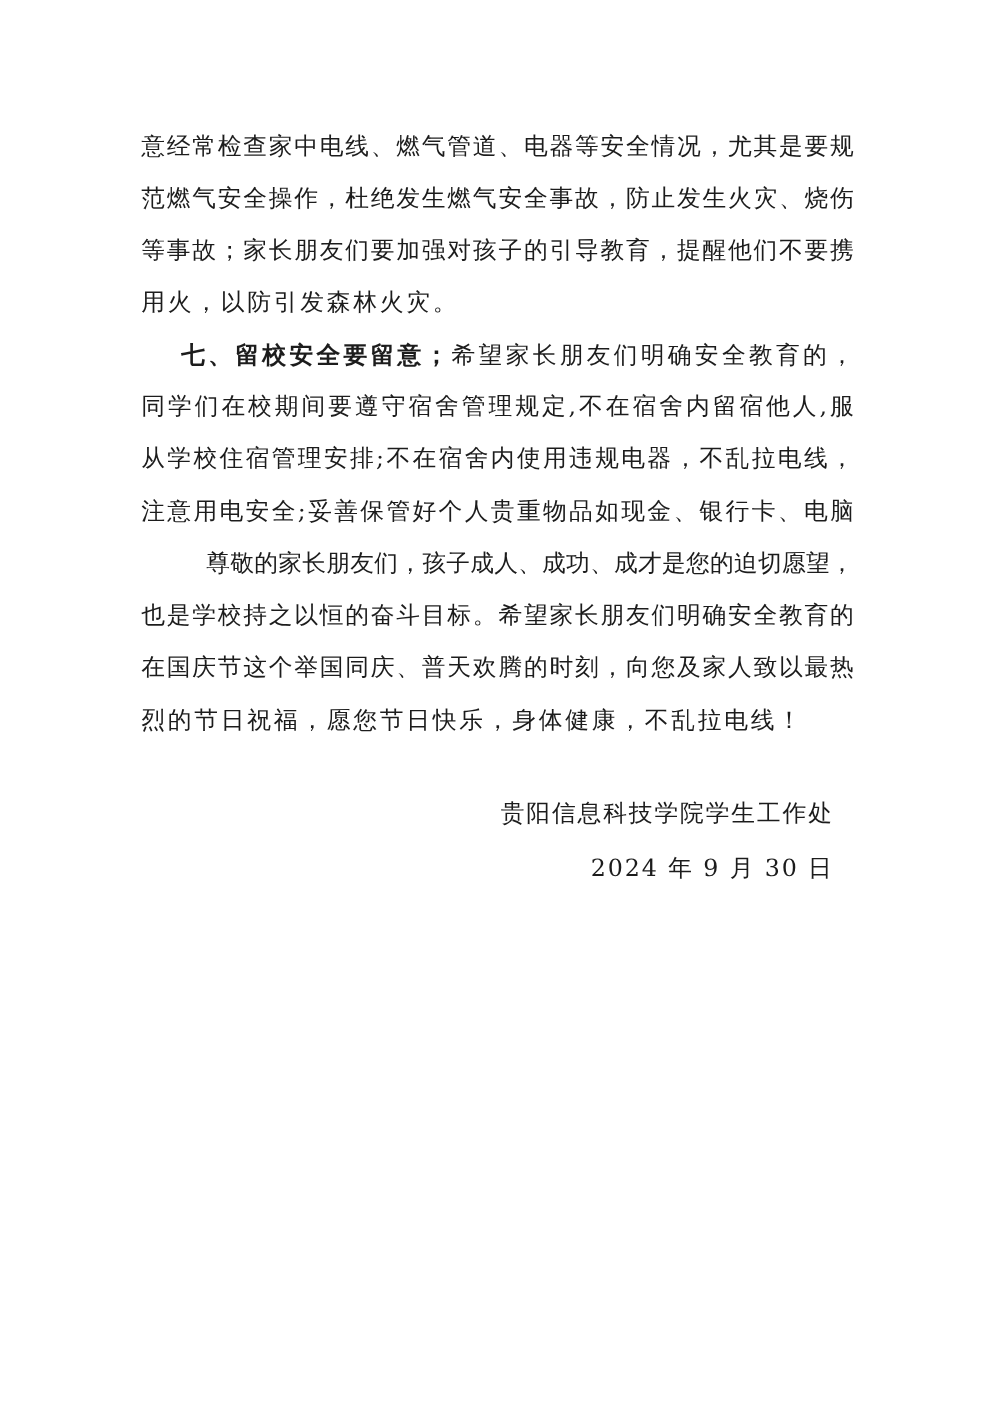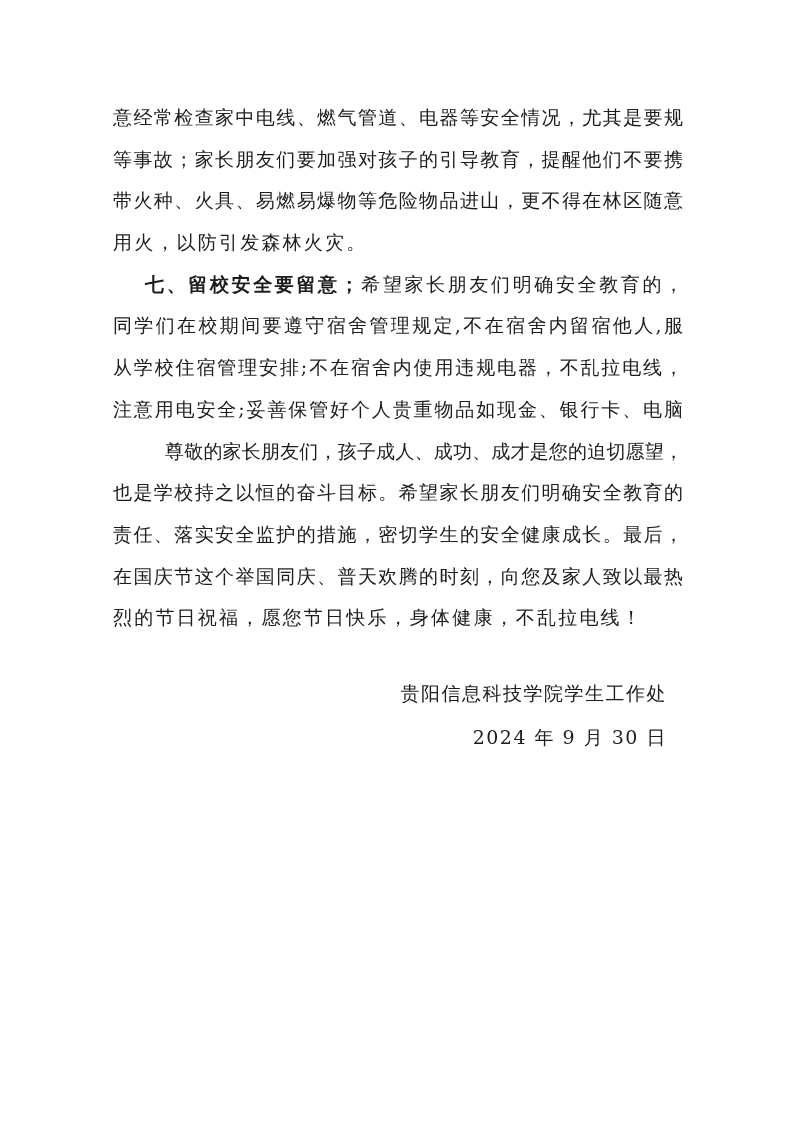--- a/index.html
+++ b/index.html
@@ -48,38 +48,37 @@
   .date-line { margin-top: 2px; }
 </style>
 </head>
 <body>
 
 <div class="page">
   <div class="content">
 
     <section>
       <div class="line just">意经常检查家中电线、燃气管道、电器等安全情况，尤其是要规</div>
+      <div class="line just">范燃气安全操作，杜绝发生燃气安全事故，防止发生火灾、烧伤</div>
       <div class="line just">等事故；家长朋友们要加强对孩子的引导教育，提醒他们不要携</div>
-      <div class="line just">带火种、火具、易燃易爆物等危险物品进山，更不得在林区随意</div>
       <div class="line plain">用火，以防引发森林火灾。</div>
     </section>
 
     <section>
       <div class="line just indent2">
         <span class="bold">七、留校安全要留意；</span><span>希望家长朋友们明确安全教育的，</span>
       </div>
       <div class="line just">同学们在校期间要遵守宿舍管理规定,不在宿舍内留宿他人,服</div>
       <div class="line just">从学校住宿管理安排;不在宿舍内使用违规电器，不乱拉电线，</div>
       <div class="line just">注意用电安全;妥善保管好个人贵重物品如现金、银行卡、电脑</div>
     </section>
 
     <section>
       <div class="line just indent3">尊敬的家长朋友们，孩子成人、成功、成才是您的迫切愿望，</div>
       <div class="line just">也是学校持之以恒的奋斗目标。希望家长朋友们明确安全教育的</div>
-      <div class="line just">责任、落实安全监护的措施，密切学生的安全健康成长。最后，</div>
       <div class="line just">在国庆节这个举国同庆、普天欢腾的时刻，向您及家人致以最热</div>
       <div class="line plain">烈的节日祝福，愿您节日快乐，身体健康，不乱拉电线！</div>
     </section>
 
     <div class="sig-block">
       <div class="line sig">贵阳信息科技学院学生工作处</div>
       <div class="line sig date-line">2024 年 9 月 30 日</div>
     </div>
 
   </div>

